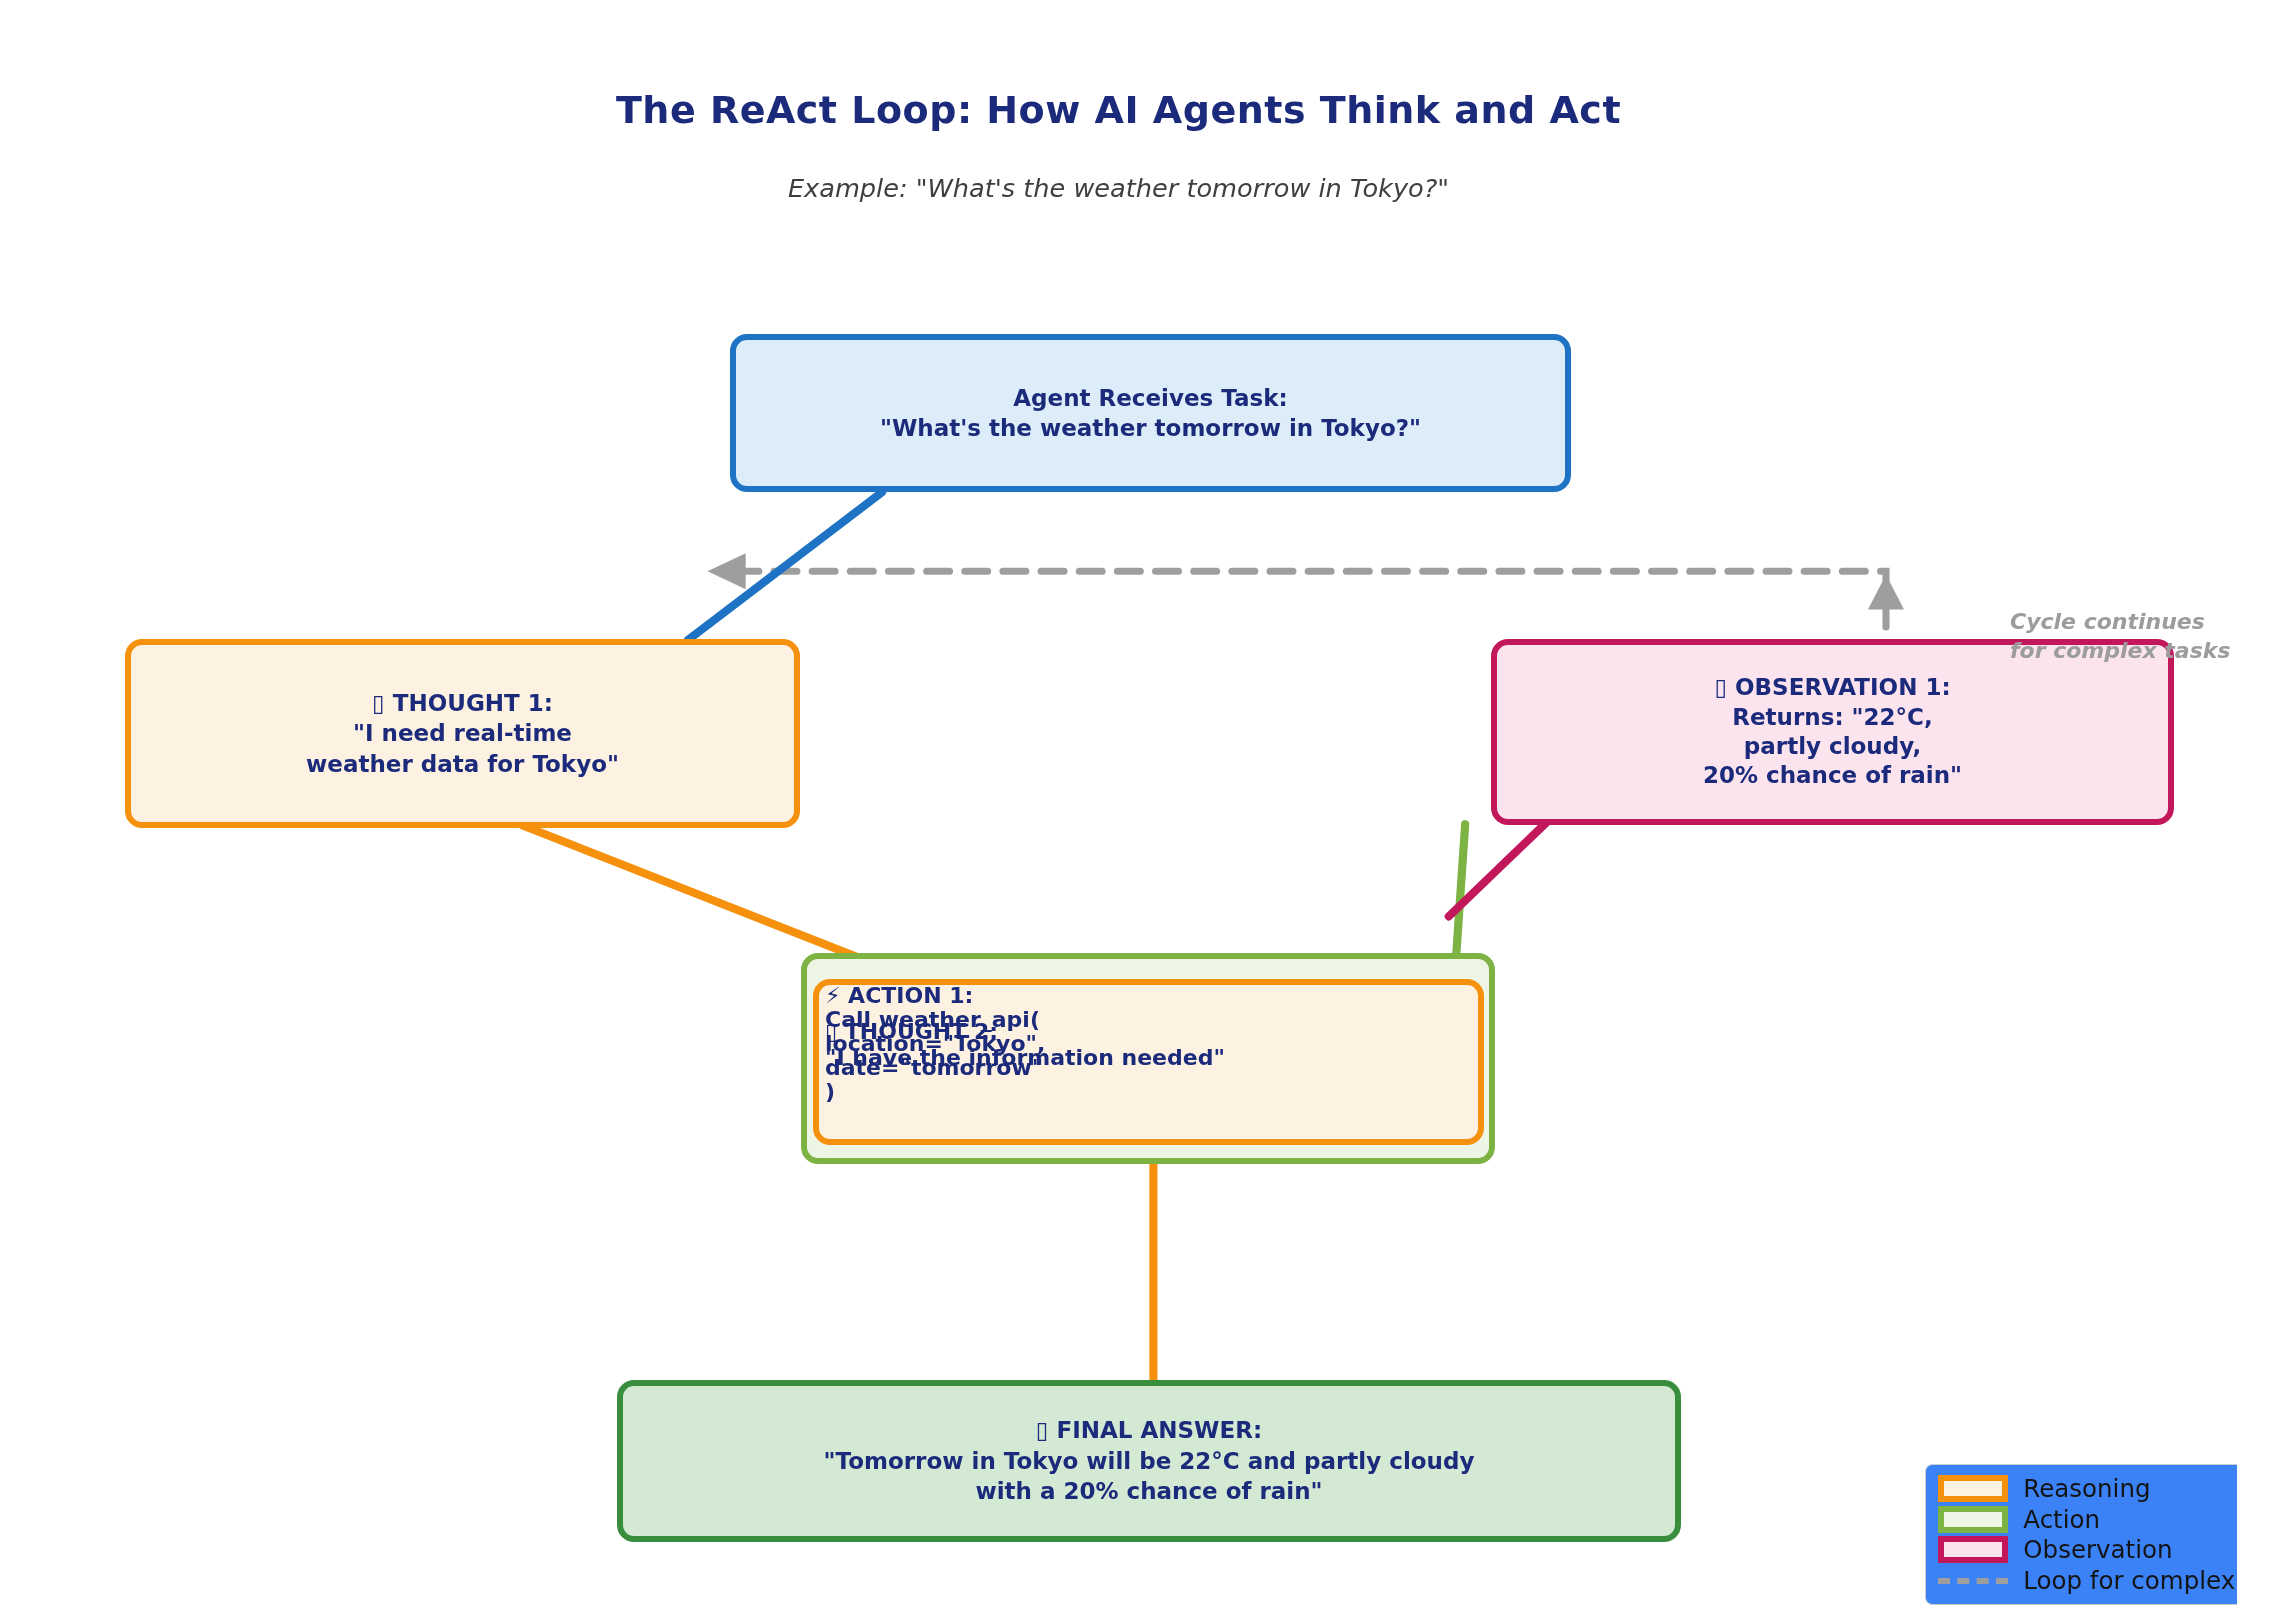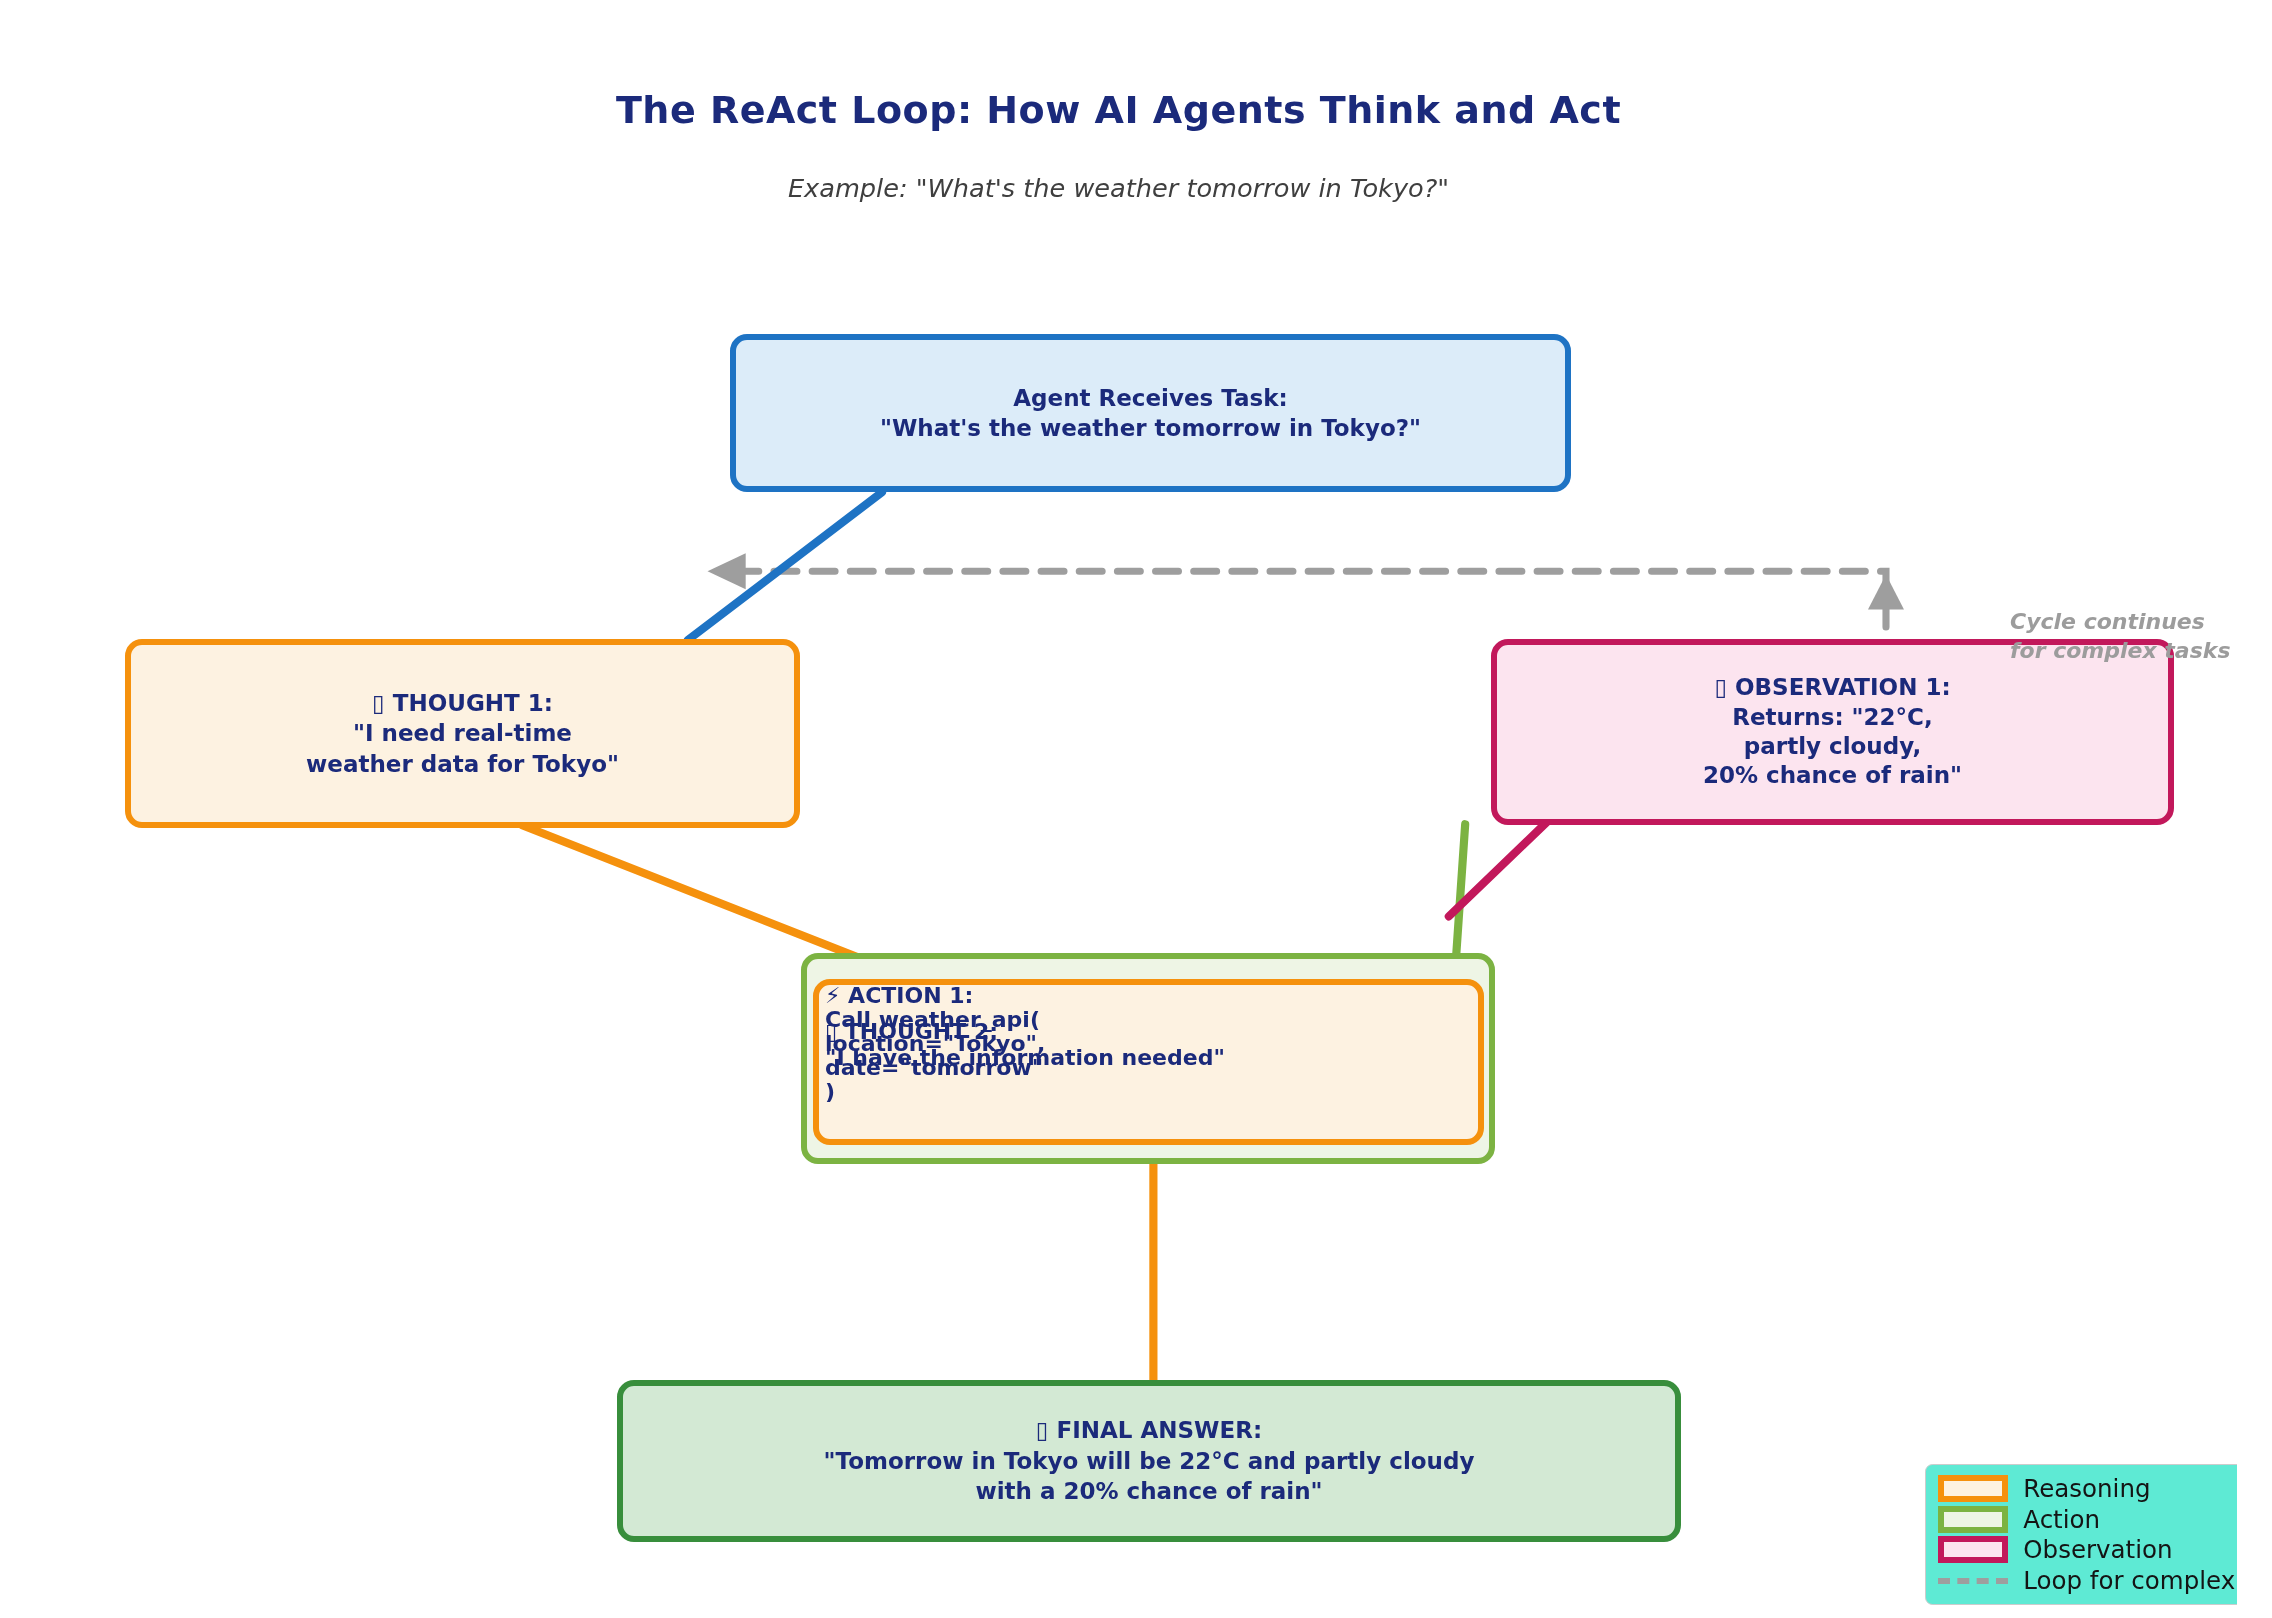--- a/index.html
+++ b/index.html
@@ -116,21 +116,21 @@
     text-align: center;
     font-size: 23.4px;
     font-style: italic;
     color: #4f4f4f;
   }
 
   .legend {
     position: absolute;
     left: 1925px; top: 1464px;
     width: 342px; height: 141px;
-    background: #5eead4;
+    background: #3b82f6;
     border: 1.6px solid #cccccc;
     border-radius: 7.6px;
     box-sizing: border-box;
     padding: 7.6px 0 7.6px 12px;
     display: flex;
     flex-direction: column;
     justify-content: space-between;
     z-index: 5;
   }
   .legend-row {

